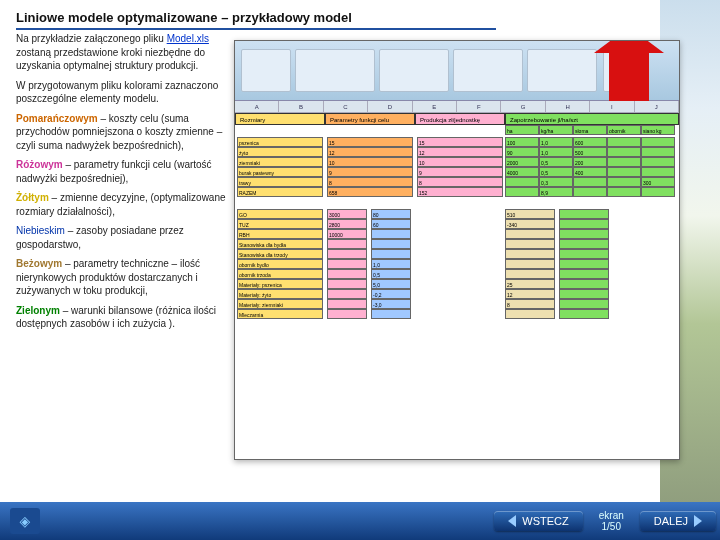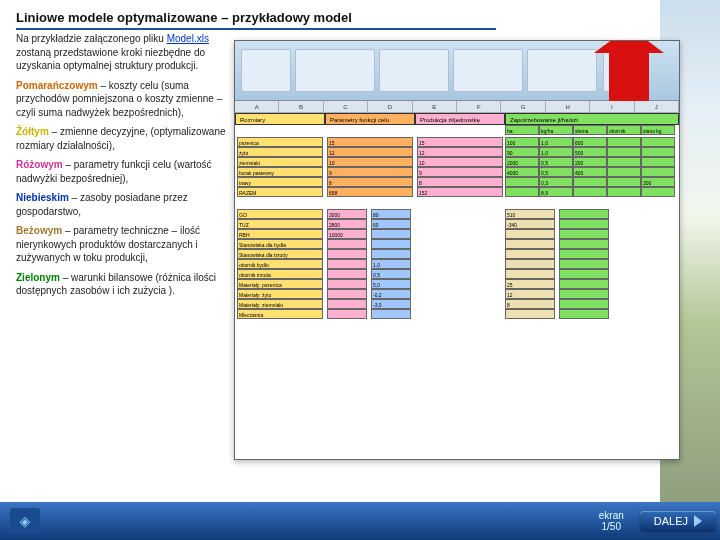--- a/index.html
+++ b/index.html
@@ -8,21 +8,21 @@
   .side-bg { position: absolute; right: 0; top: 0; width: 60px; height: 540px;
     background: linear-gradient(to bottom, #a8c8e0 0%, #d4e4f0 20%, #e8f0e0 40%, #7fa050 60%, #3a5020 100%); opacity: 0.6; }
   .title { position: absolute; left: 16px; top: 10px; font-size: 13px; font-weight: bold; color: #111;
     border-bottom: 2px solid #2050a0; padding-bottom: 3px; width: 480px; }
   .body { position: absolute; left: 16px; top: 32px; width: 210px; font-size: 10px; line-height: 1.35; color: #222; }
   .body p { margin-bottom: 6px; }
   .body a { color: #0033cc; text-decoration: underline; }
   .body .c-orange { color: #cc6600; font-weight: bold; }
   .body .c-yellow { color: #d0b000; font-weight: bold; }
   .body .c-pink   { color: #cc3399; font-weight: bold; }
-  .body .c-blue   { color: #0033aa; font-weight: bold; }
+  .body .c-blue   { color: #0033aa; font-weight: normal; }
   .body .c-beige  { color: #a07830; font-weight: bold; }
   .body .c-green  { color: #008000; font-weight: bold; }
   .shot { position: absolute; left: 234px; top: 40px; width: 446px; height: 420px; border: 1px solid #666; background: #e8e8e8; box-shadow: 0 2px 6px rgba(0,0,0,.3); overflow: hidden; }
   .ribbon { height: 60px; background: linear-gradient(to bottom, #cde1f2, #a8c8e0); border-bottom: 1px solid #88a; position: relative; }
   .ribbon-btn { position: absolute; top: 8px; bottom: 8px; background: #e4eef8; border: 1px solid #b0c0d0; border-radius: 2px; }
   .arrow { position: absolute; right: 30px; top: 6px; width: 40px; height: 80px; background: #d81010; }
   .arrow-head { position: absolute; top: -20px; left: -15px; width: 0; height: 0; border-left: 35px solid transparent; border-right: 35px solid transparent; border-bottom: 26px solid #d81010; }
   .grid-area { position: absolute; left: 0; top: 60px; right: 0; bottom: 0; background: #fff; font-size: 5.5px; }
   .colhead { display: flex; height: 12px; background: #dbe5ee; border-bottom: 1px solid #aab; }
   .colhead div { flex: 1; text-align: center; border-right: 1px solid #aab; color: #335; font-size: 6px; line-height: 12px; }
@@ -57,23 +57,24 @@
 
 <div class="page">
   <div class="side-bg"></div>
 
   <div class="title">Liniowe modele optymalizowane – przykładowy model</div>
 
   <div class="body">
     <p>
       <span>Na przykładzie załączonego pliku </span><a href="#">Model.xls</a><span> zostaną przedstawione kroki niezbędne do uzyskania optymalnej struktury produkcji.</span>
     </p>
+    <p>W przygotowanym pliku kolorami zaznaczono poszczególne elementy modelu.</p>
     <p><span class="c-orange">Pomarańczowym</span><span> – koszty celu (suma przychodów pomniejszona o koszty zmienne – czyli suma nadwyżek bezpośrednich),</span></p>
+    <p><span class="c-pink">Różowym</span><span> – parametry funkcji celu (wartość nadwyżki bezpośredniej),</span></p>
     <p><span class="c-yellow">Żółtym</span><span> – zmienne decyzyjne, (optymalizowane rozmiary działalności),</span></p>
-    <p><span class="c-pink">Różowym</span><span> – parametry funkcji celu (wartość nadwyżki bezpośredniej),</span></p>
     <p><span class="c-blue">Niebieskim</span><span> – zasoby posiadane przez gospodarstwo,</span></p>
     <p><span class="c-beige">Beżowym</span><span> – parametry techniczne – ilość nierynkowych produktów dostarczanych i zużywanych w toku produkcji,</span></p>
     <p><span class="c-green">Zielonym</span><span> – warunki bilansowe (różnica ilości dostępnych zasobów i ich zużycia ).</span></p>
   </div>
 
   <div class="shot">
     <div class="ribbon">
       <div class="ribbon-btn" style="left:6px;width:50px"></div>
       <div class="ribbon-btn" style="left:60px;width:80px"></div>
       <div class="ribbon-btn" style="left:144px;width:70px"></div>
@@ -213,20 +214,24 @@
           <div class="block blue" style="left: 136px; top: 184px; width: 40px; height: 10px;"></div>
           <div class="block beige" style="left: 270px; top: 184px; width: 50px; height: 10px;"></div>
           <div class="block green" style="left: 324px; top: 184px; width: 50px; height: 10px;"></div>
         </div>
     </div>
   </div>
 
   <div class="nav">
     <div class="logo">◈</div>
     <div class="spacer"></div>
+    <div class="btn">
+      <span class="tri tri-l"></span>
+      <span>WSTECZ</span>
+    </div>
     <div class="pg">
       <div>ekran</div>
       <div>1/50</div>
     </div>
     <div class="btn">
       <span>DALEJ</span>
       <span class="tri tri-r"></span>
     </div>
   </div>
 </div>

